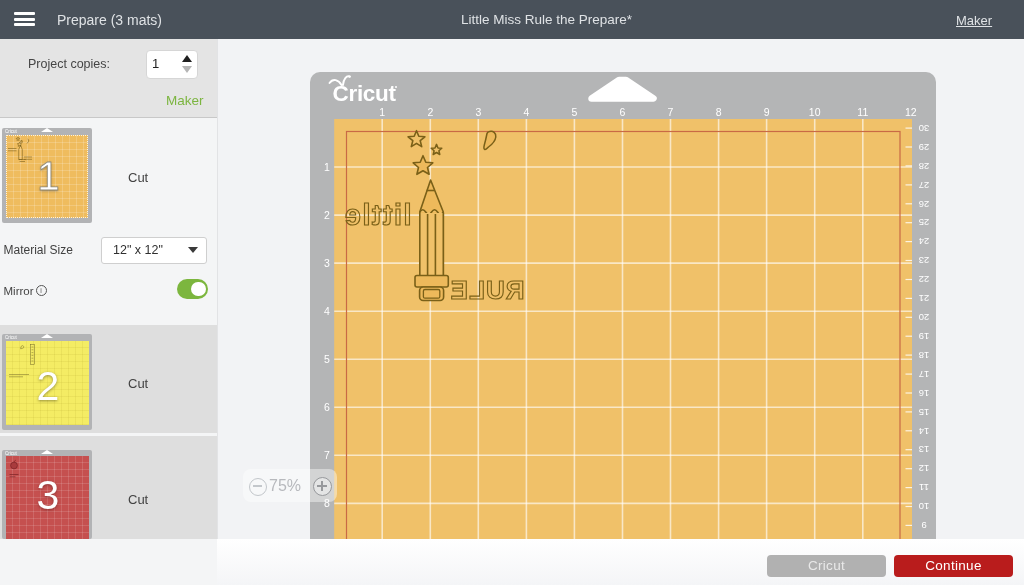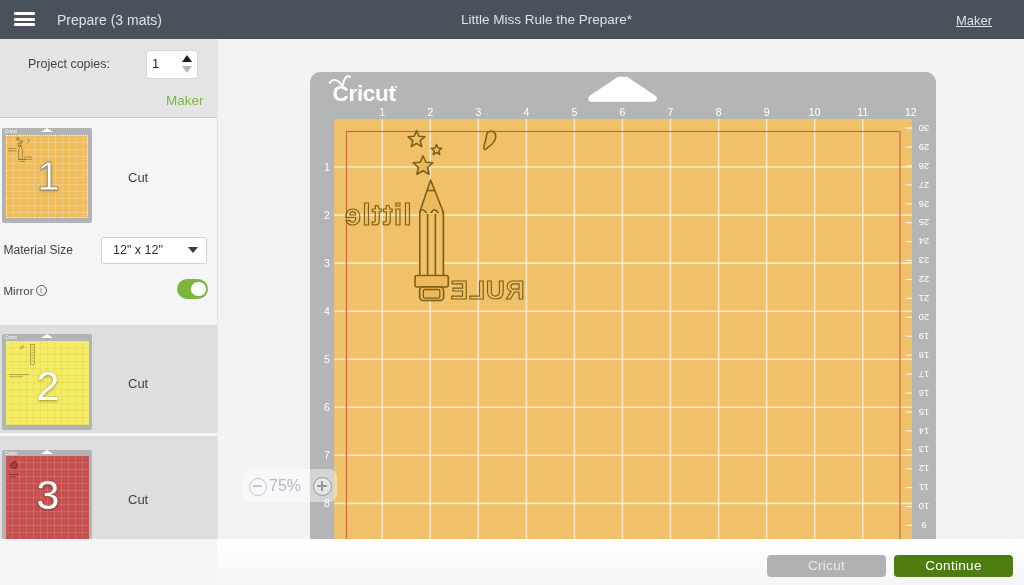--- a/index.html
+++ b/index.html
@@ -282,13 +282,13 @@
 <div class="abs" style="left:269px;top:477px;font-size:16px;color:#b7b9bd;">75%</div>
 
 <div class="abs" style="left:313px;top:477px;width:17px;height:17px;border:1px solid #97999c;border-radius:50%;background:rgba(255,255,255,0.4);"></div>
 <div class="abs" style="left:317px;top:485px;width:10px;height:1.5px;background:#97999c;"></div>
 <div class="abs" style="left:321.2px;top:480.7px;width:1.5px;height:10px;background:#97999c;"></div>
 
 <div class="abs" style="left:217px;top:539px;width:807px;height:46px;background:linear-gradient(#ffffff,#f4f5f7);"></div>
 
 <div class="abs" style="left:767px;top:555px;width:119px;height:22px;background:#b1b1b1;border-radius:4px;text-align:center;line-height:22px;font-size:13.5px;letter-spacing:0.3px;color:#e9e9e9;">Cricut</div>
 
-<div class="abs" style="left:894px;top:555px;width:119px;height:22px;background:#4d7c0f;border-radius:4px;text-align:center;line-height:22px;font-size:13.5px;letter-spacing:0.3px;color:#fff;">Continue</div>
+<div class="abs" style="left:894px;top:555px;width:119px;height:22px;background:#b91c1c;border-radius:4px;text-align:center;line-height:22px;font-size:13.5px;letter-spacing:0.3px;color:#fff;">Continue</div>
 
 </body></html>

